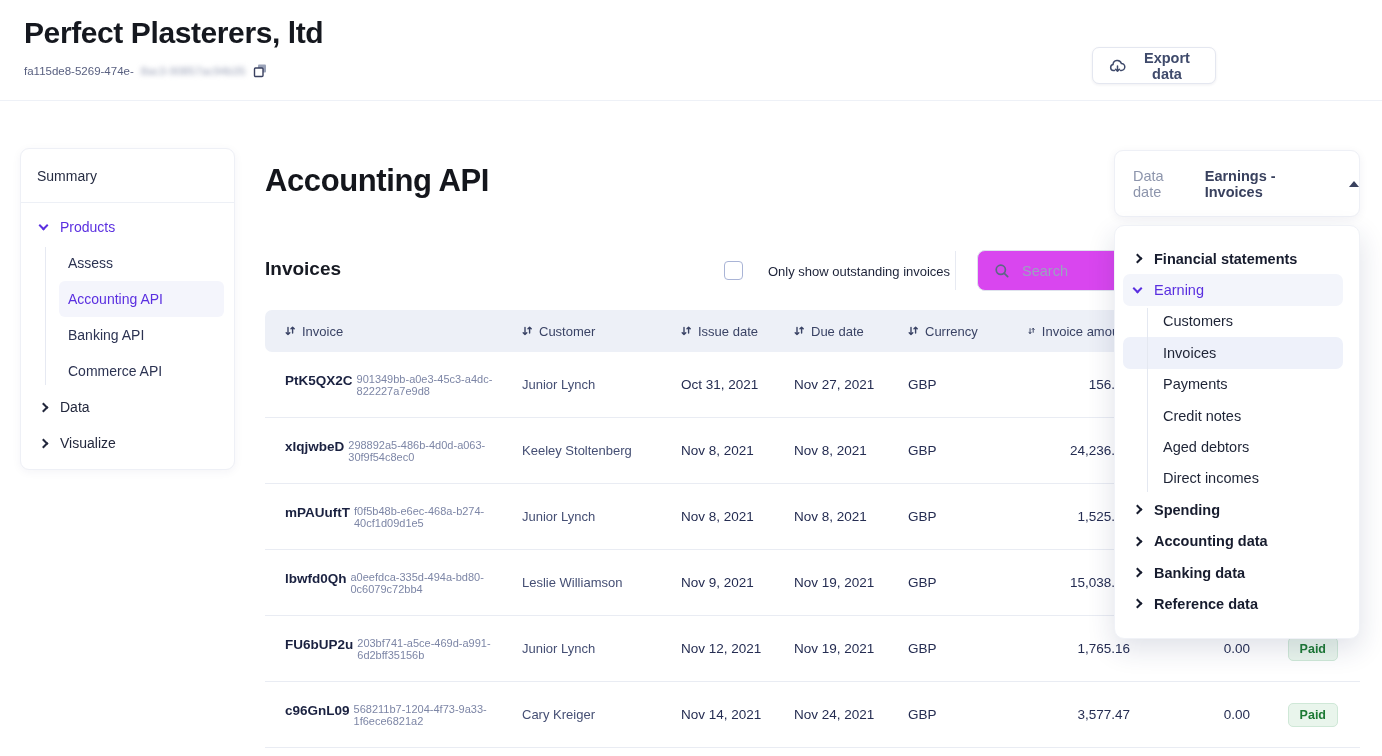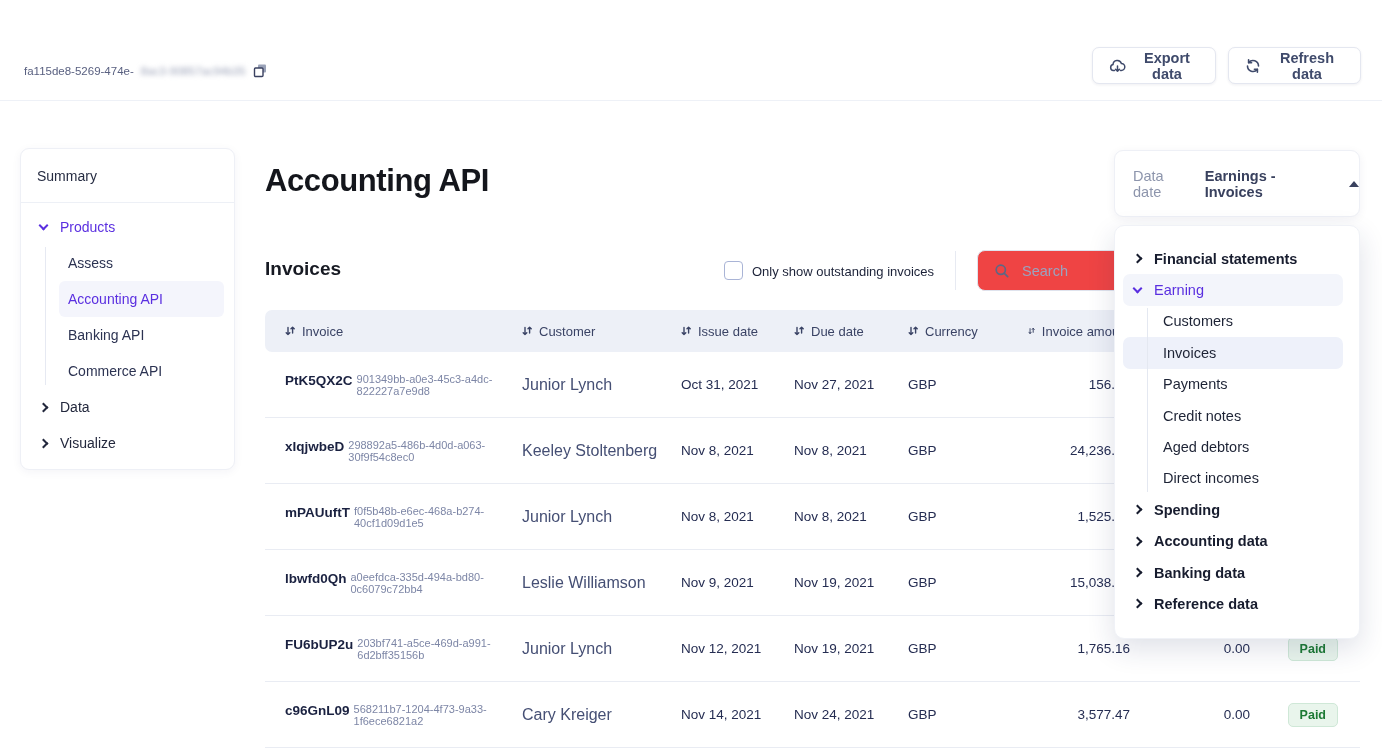--- a/index.html
+++ b/index.html
@@ -33,38 +33,38 @@
 
   .chev { display:inline-block; width:7px; height:7px; border-right:2.2px solid currentColor; border-bottom:2.2px solid currentColor; }
   .chev.right { transform:rotate(-45deg); }
   .chev.down { transform:rotate(45deg); margin-top:-4px; }
 
   
   .page-title { position:absolute; left:265px; top:163px; font-size:31px; font-weight:800; letter-spacing:-0.4px; color:#14161c; }
   .section-title { position:absolute; left:265px; top:258px; font-size:19px; font-weight:800; color:#171a23; }
 
   .filter-check { position:absolute; left:724px; top:261px; width:19px; height:19px; border:1.6px solid #a9b4d6; border-radius:4px; background:#fff; cursor:pointer; }
-  .filter-label { position:absolute; left:752px; top:264px; font-size:13px; font-weight:500; color:#1c2238; }
+  .filter-label { position:absolute; left:768px; top:264px; font-size:13px; font-weight:500; color:#1c2238; }
   .v-divider { position:absolute; left:955px; top:251px; width:1px; height:39px; background:#e7eaf2; }
 
-  .search-box { position:absolute; left:977px; top:250px; width:250px; height:41px; border:1px solid #dfe3ed; border-radius:8px; background:#ef4444; display:flex; align-items:center; padding-left:16px; gap:12px; }
+  .search-box { position:absolute; left:977px; top:250px; width:250px; height:41px; border:1px solid #dfe3ed; border-radius:8px; background:#d946ef; display:flex; align-items:center; padding-left:16px; gap:12px; }
   .search-box input { border:none; outline:none; flex:1; font-size:14.5px; font-family:inherit; color:#2a3254; background:transparent; }
   .search-box input::placeholder { color:#9aa3bf; }
 
   
   .inv-table { position:absolute; left:265px; top:310px; width:1095px; }
   .tgrid { display:grid; grid-template-columns:257px 159px 113px 114px 120px 102px 120px 110px; }
   .thead { height:42px; background:#edf0f7; border-radius:7px; align-items:center; }
   .th { display:flex; align-items:center; gap:7px; font-size:13px; font-weight:400; color:#3a4365; white-space:nowrap; cursor:pointer; }
   .th.first { padding-left:20px; }
   .trow { height:66px; align-items:center; border-bottom:1px solid #e9ecf3; }
   .cell-inv { padding-left:20px; display:flex; flex-direction:row; gap:4px; }
   .inv-id { font-size:13.5px; font-weight:700; color:#1a2140; }
   .inv-uuid { font-size:11px; color:#7d86a6; }
-  .cell-cust { font-size:16px; color:#454f74; }
+  .cell-cust { font-size:13px; color:#454f74; }
   .cell-date, .cell-cur { font-size:13.5px; color:#252d52; }
   .cell-amt { font-size:13.5px; color:#252d52; text-align:right; }
   .cell-status { display:flex; justify-content:flex-end; padding-right:22px; }
   .badge-paid { font-size:12.5px; font-weight:700; color:#1d7a34; background:#e9f5ec; border:1px solid #cfe8d7; border-radius:5px; padding:4px 11px; }
 
   
   .dtype-card { position:absolute; left:1114px; top:150px; width:246px; height:67px; background:#fff; border:1px solid #eef0f6; border-radius:9px;
                 box-shadow:0 2px 10px rgba(30,40,90,0.06); display:flex; align-items:center; padding-left:18px; gap:12px; z-index:20; cursor:pointer; }
   .dtype-label { font-size:14.5px; font-weight:500; color:#8d95ac; }
   .dtype-value { font-size:14.5px; font-weight:700; color:#39415e; }
@@ -78,49 +78,39 @@
   .mi-child { height:31.4px; display:flex; align-items:center; padding-left:48px; font-size:14.5px; font-weight:500; color:#1d2335; cursor:pointer; }
   .mi-child.active { margin:0 16px 0 8px; padding-left:40px; border-radius:7px; background:#eef1fa; }
 
   svg { display:block; }
 </style>
 </head>
 <body>
 
 <div class="canvas">
 
+  <div class="company-title">Perfect Plasterers, ltd</div>
   <div class="company-id">
     <span>fa115de8-5269-474e-</span>
     <span class="id-blur">8ac3-90857ac94b35</span>
     <span class="copy-icon">
       <svg width="15" height="15" viewBox="0 0 15 15">
           <rect x="5" y="1.5" width="8" height="8" rx="1" fill="#9aa2b8"></rect>
           <rect x="1.5" y="5" width="8.5" height="8.5" rx="1" fill="#fff" stroke="#3a4160" stroke-width="1.4"></rect>
         </svg>
     </span>
   </div>
   <button class="hdr-btn btn-export">
     <span>
       <svg width="17" height="16" viewBox="0 0 17 16" fill="none" stroke="#3f4a6b" stroke-width="1.5" stroke-linecap="round" stroke-linejoin="round">
         <path d="M5.5 12.5H4.3A3 3 0 0 1 4 6.6a4.3 4.3 0 0 1 8.4-1.1A3.2 3.2 0 0 1 12.2 12.5h-.7"></path>
         <path d="M8.5 8v5.2M6.5 11.3l2 2 2-2"></path>
       </svg>
     </span>
     <span>Export data</span>
-  </button>
-  <button class="hdr-btn btn-refresh">
-    <span>
-      <svg width="16" height="16" viewBox="0 0 16 16" fill="none" stroke="#3f4a6b" stroke-width="1.6" stroke-linecap="round" stroke-linejoin="round">
-        <path d="M13.5 8a5.5 5.5 0 0 0-9.8-3.4"></path>
-          <path d="M3.6 1.8v3h3"></path>
-        <path d="M2.5 8a5.5 5.5 0 0 0 9.8 3.4"></path>
-          <path d="M12.4 14.2v-3h-3"></path>
-      </svg>
-    </span>
-    <span>Refresh data</span>
   </button>
   <div class="hdr-divider"></div>
 
   <div class="sidebar">
     <div class="sb-summary">Summary</div>
     <div class="sb-list">
       <div class="sb-rule"></div>
       <div class="sb-item purple">
         <span class="chev down"></span>
         <span>Products</span>

